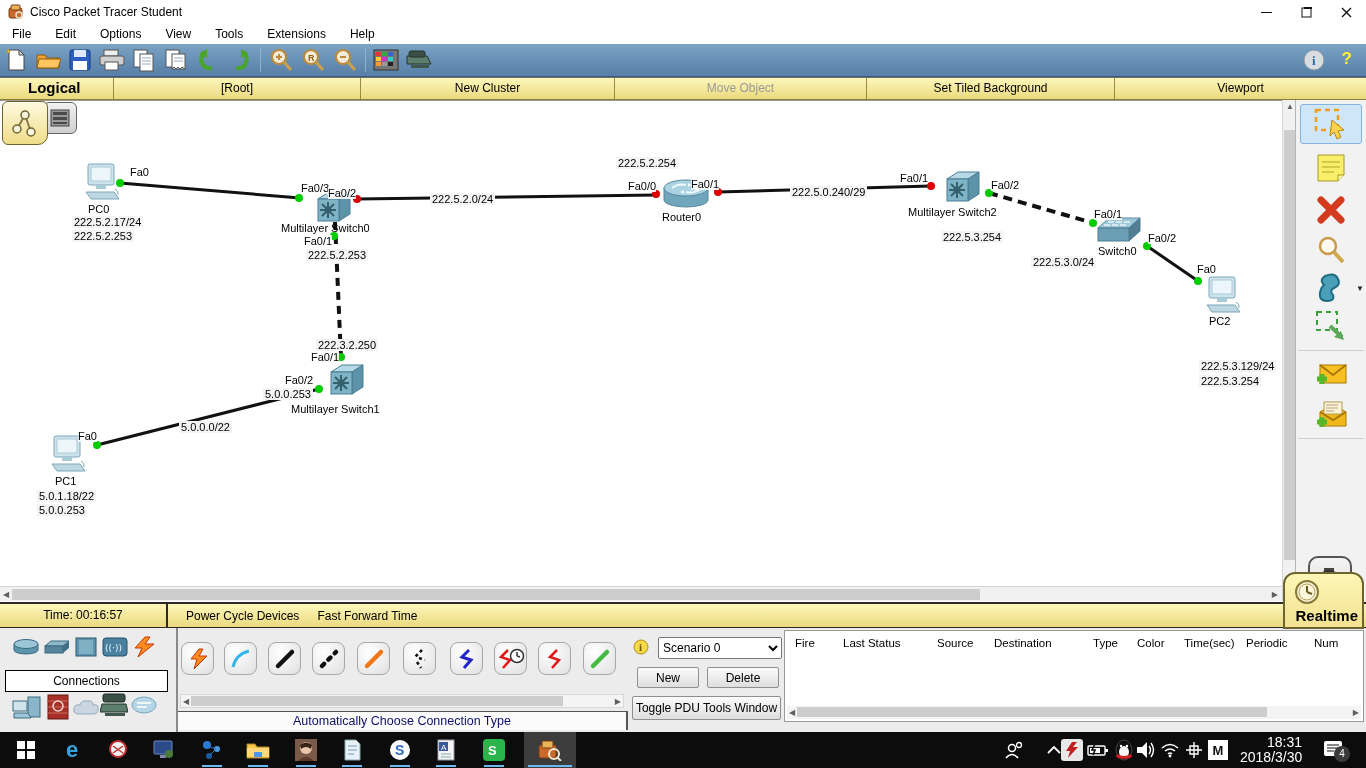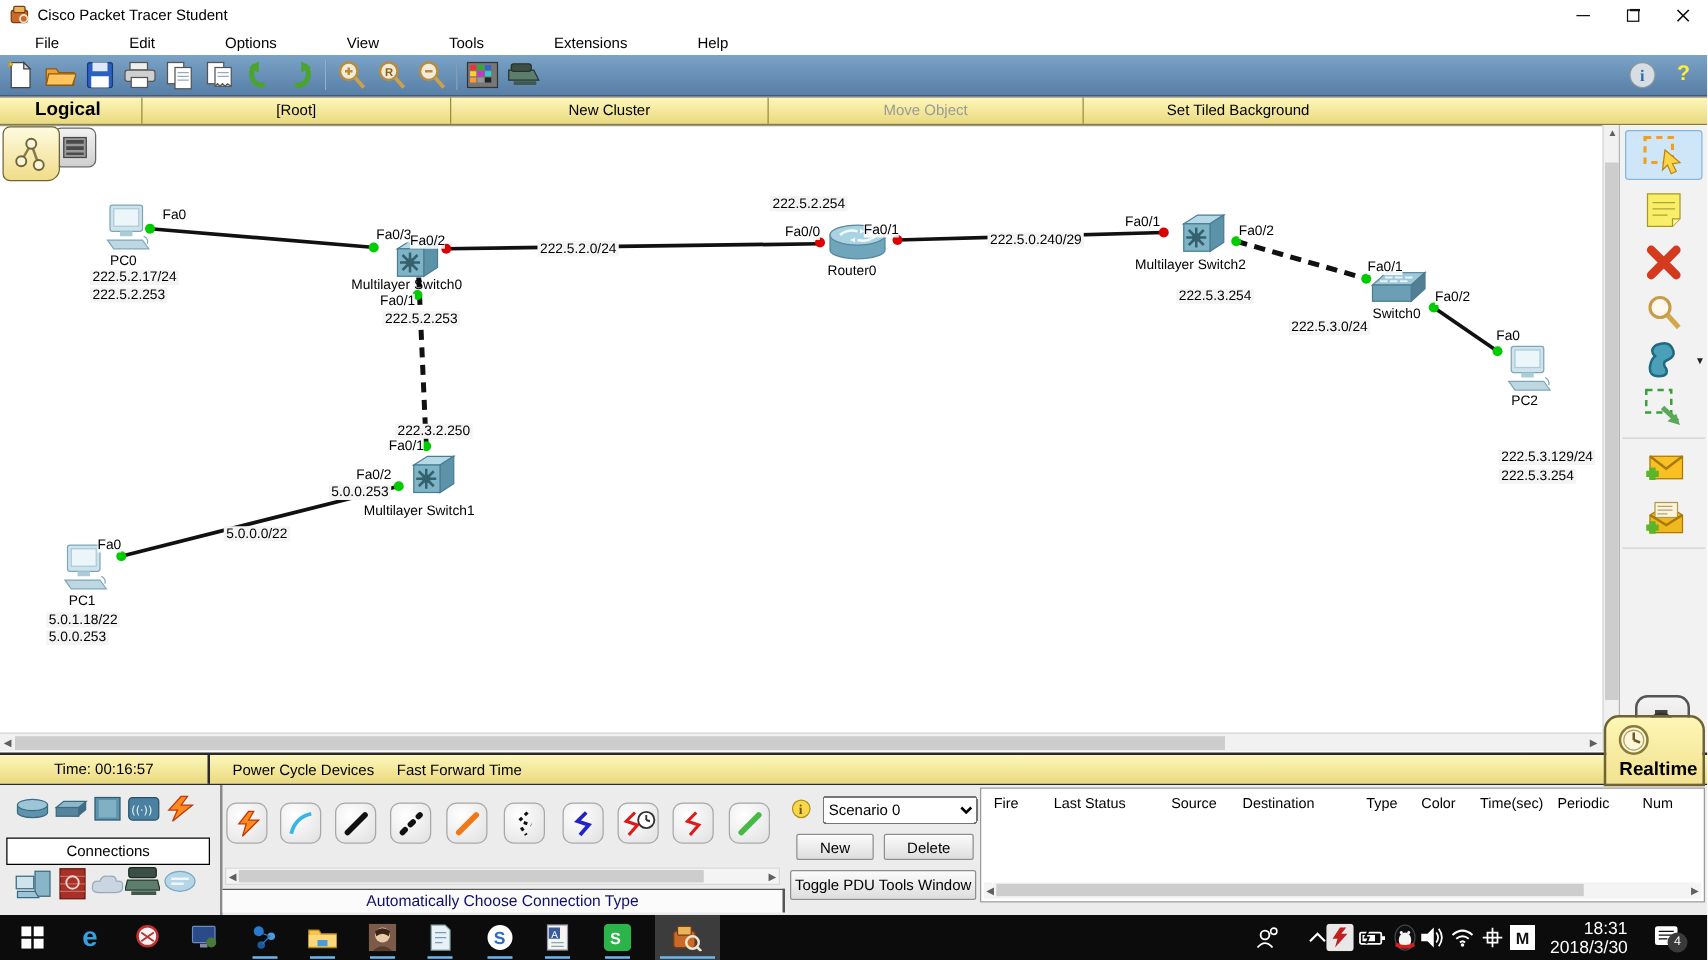--- a/index.html
+++ b/index.html
@@ -5,21 +5,21 @@
   *{margin:0;padding:0;box-sizing:border-box}
   html,body{width:1366px;height:768px;overflow:hidden;background:#fff;
     font-family:"Liberation Sans","DejaVu Sans",sans-serif;font-size:12px;color:#000}
   #app{position:relative;width:1366px;height:768px;background:#fff;overflow:hidden}
   .ab{position:absolute}
   
   .titlebar{left:0;top:0;width:1366px;height:24px;background:#fff;display:flex;align-items:center}
   .apptitle{font-size:12px;margin-left:6px}
   .wbtn{width:40px;height:24px;display:flex;align-items:center;justify-content:center;color:#111;font-size:14px}
   .menubar{left:0;top:24px;width:1366px;height:20px;background:#fff;display:flex;align-items:center}
-  .menuitem{padding:0 28px;font-size:12px;height:20px;line-height:20px}
+  .menuitem{padding:0 12px;font-size:12px;height:20px;line-height:20px}
   
   .toolbar{left:0;top:44px;width:1366px;height:33px;
     background:linear-gradient(#7ba3c6,#577fa7);display:flex;align-items:center;border-bottom:1px solid #3c5d7d}
   .tbtn{width:30px;height:28px;margin:0 1px;display:flex;align-items:center;justify-content:center}
   .tsep{width:1px;height:24px;background:#41617f;border-right:1px solid #8fb0cb;margin:0 4px}
   .helpq{color:#ffee33;font-weight:bold;font-size:17px}
   
   .modebar{left:0;top:77px;width:1366px;height:23px;background:linear-gradient(#fdf7bb,#ead97e);
     border-top:1px solid #6b6b6b;border-bottom:1px solid #8a7d35}
   .seg{position:absolute;top:0;height:21px;line-height:21px;text-align:center;font-size:12px;border-left:1px solid #9a8c40}
@@ -230,20 +230,21 @@
       </div>
     <div class="ab helpq" style="right:14px;top:5px">?</div>
   </div>
 
   <div class="modebar ab">
     <div class="logicaltab">Logical</div>
     <div class="seg" style="left:113px;width:247px">[Root]</div>
     <div class="seg" style="left:360px;width:254px">New Cluster</div>
     <div class="seg" style="left:614px;width:252px;color:#9a9a9a">Move Object</div>
     <div class="seg" style="left:866px;width:248px">Set Tiled Background</div>
+    <div class="seg" style="left:1114px;width:252px">Viewport</div>
   </div>
 
   <div class="canvas ab"></div>
 
   <div class="wtab-phy ab">
     <svg width="20" height="18">
         <rect x="1" y="1" width="18" height="16" fill="#9a9a9a" stroke="#444"></rect>
         <rect x="3" y="3" width="14" height="3" fill="#4a4a4a"></rect>
         <rect x="3" y="8" width="14" height="3" fill="#4a4a4a"></rect>
         <rect x="3" y="13" width="14" height="2" fill="#4a4a4a"></rect>

